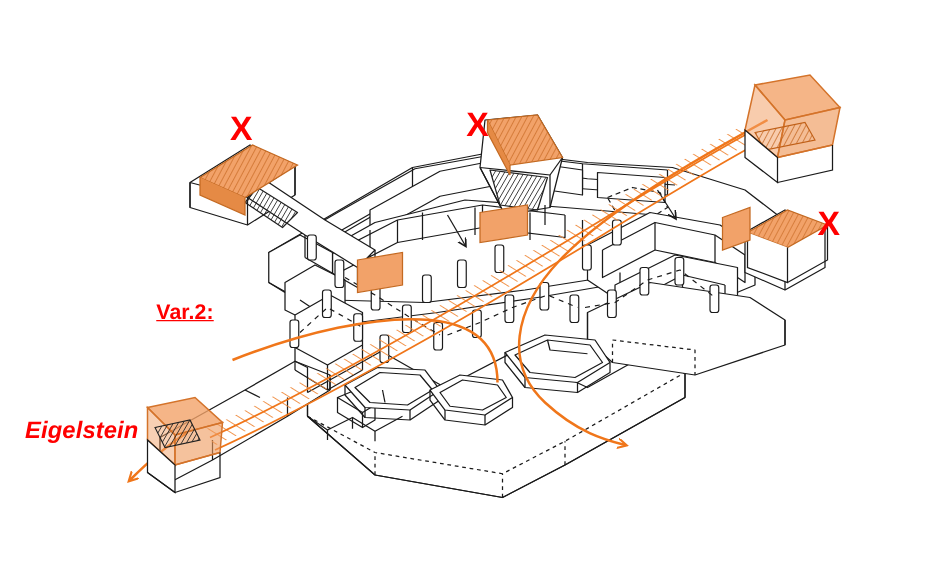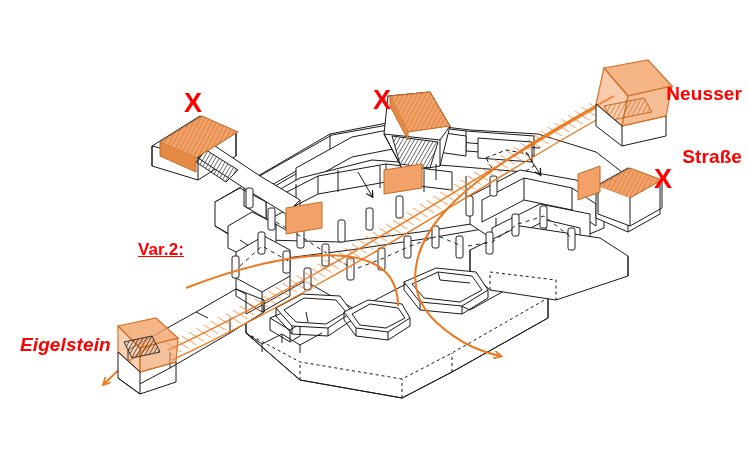--- a/index.html
+++ b/index.html
@@ -273,28 +273,24 @@
 
       <path d="M124,342 L152,336 L160,352 L132,358 Z" fill="url(#stepDark)" stroke="#222" stroke-width="0.9"></path>
 
       <path d="M118,352 L118,378 L140,394 L140,372 Z" fill="#ffffff" stroke="#1a1a1a" stroke-width="1"></path>
       <path d="M140,394 L176,382 L176,362" fill="none" stroke="#1a1a1a" stroke-width="1"></path>
       <path d="M118,378 L140,394" fill="none" stroke="#1a1a1a" stroke-width="1"></path>
     </g>
   </g>
 </svg>
 
-<div class="lbl lbl-place ttl-r" style="right:6px; top:40px;">
-  <div>Neusser</div>
-  <div>Straße</div>
+
+<div class="lbl lbl-place" style="left:20px; top:334px;font-style:italic;">Eigelstein</div>
+
+<div class="lbl lbl-var" style="left:125px; top:240px;">Var.2:</div>
+
+<div class="lbl lbl-x" style="left:184px; top:88px;">X</div>
+
+<div class="lbl lbl-x" style="left:373px; top:85px;">X</div>
+
+<div class="lbl lbl-x" style="left:654px; top:164px;">X</div>
+
 </div>
 
-<div class="lbl lbl-place" style="left:20px; top:334px;font-style:italic;">Eigelstein</div>
-
-<div class="lbl lbl-var" style="left:138px; top:240px;">Var.2:</div>
-
-<div class="lbl lbl-x" style="left:184px; top:88px;">X</div>
-
-<div class="lbl lbl-x" style="left:373px; top:85px;">X</div>
-
-<div class="lbl lbl-x" style="left:654px; top:164px;">X</div>
-
-</div>
-
 </body></html>

